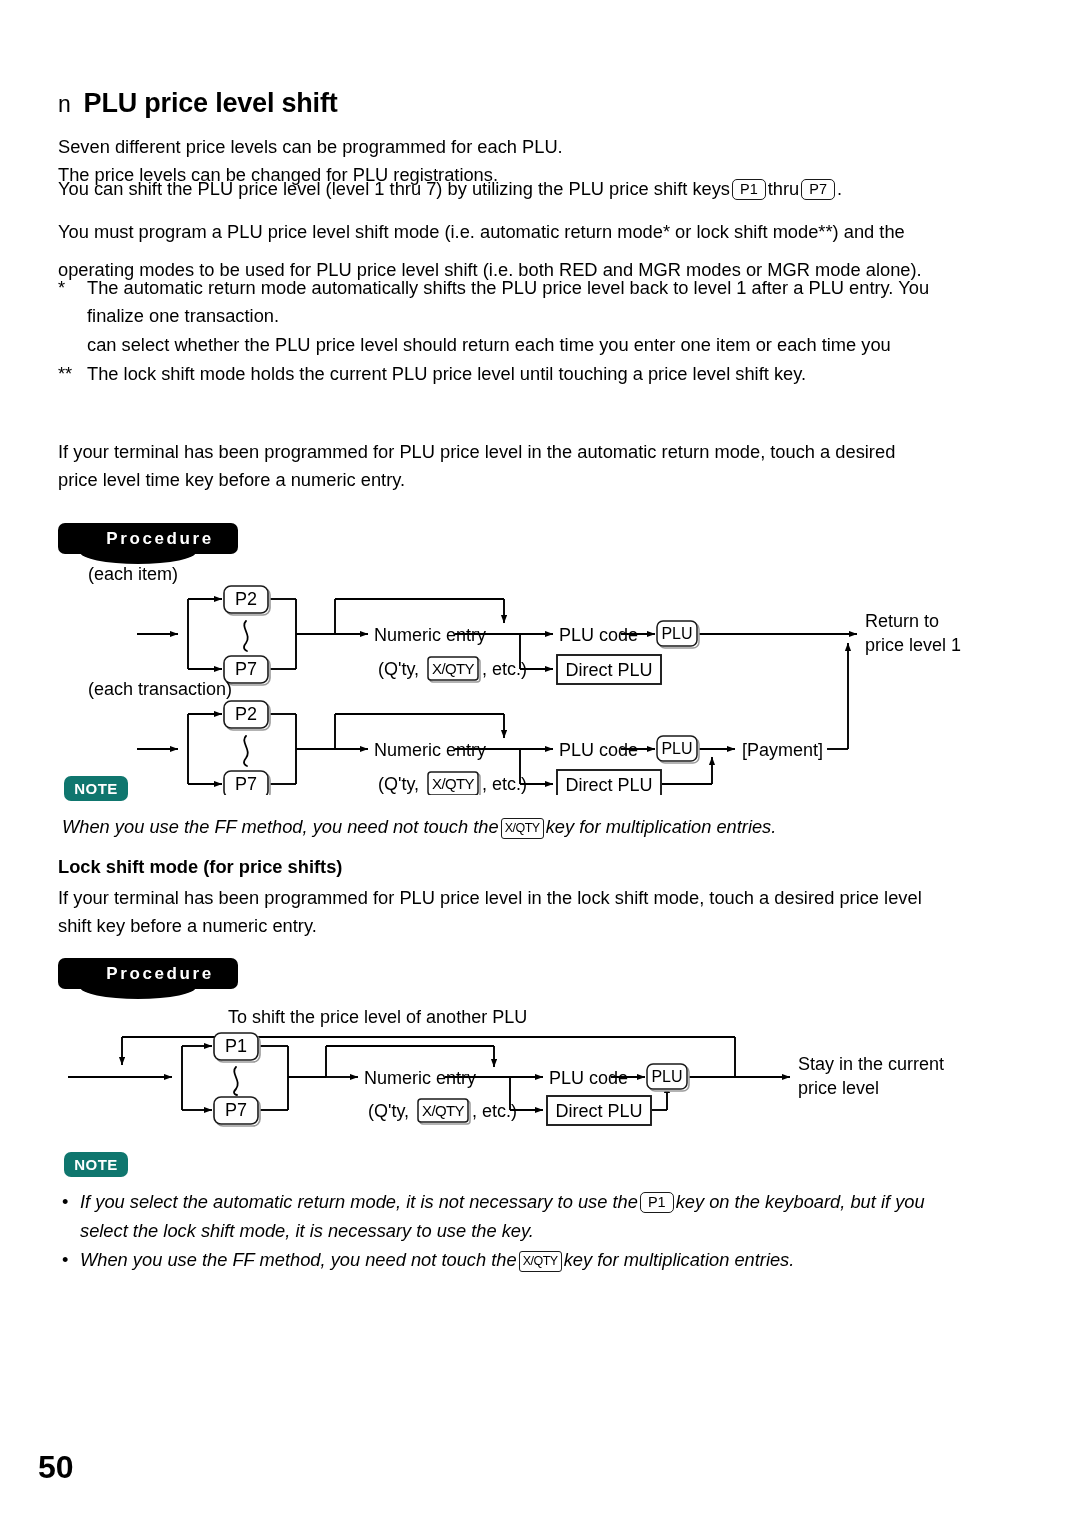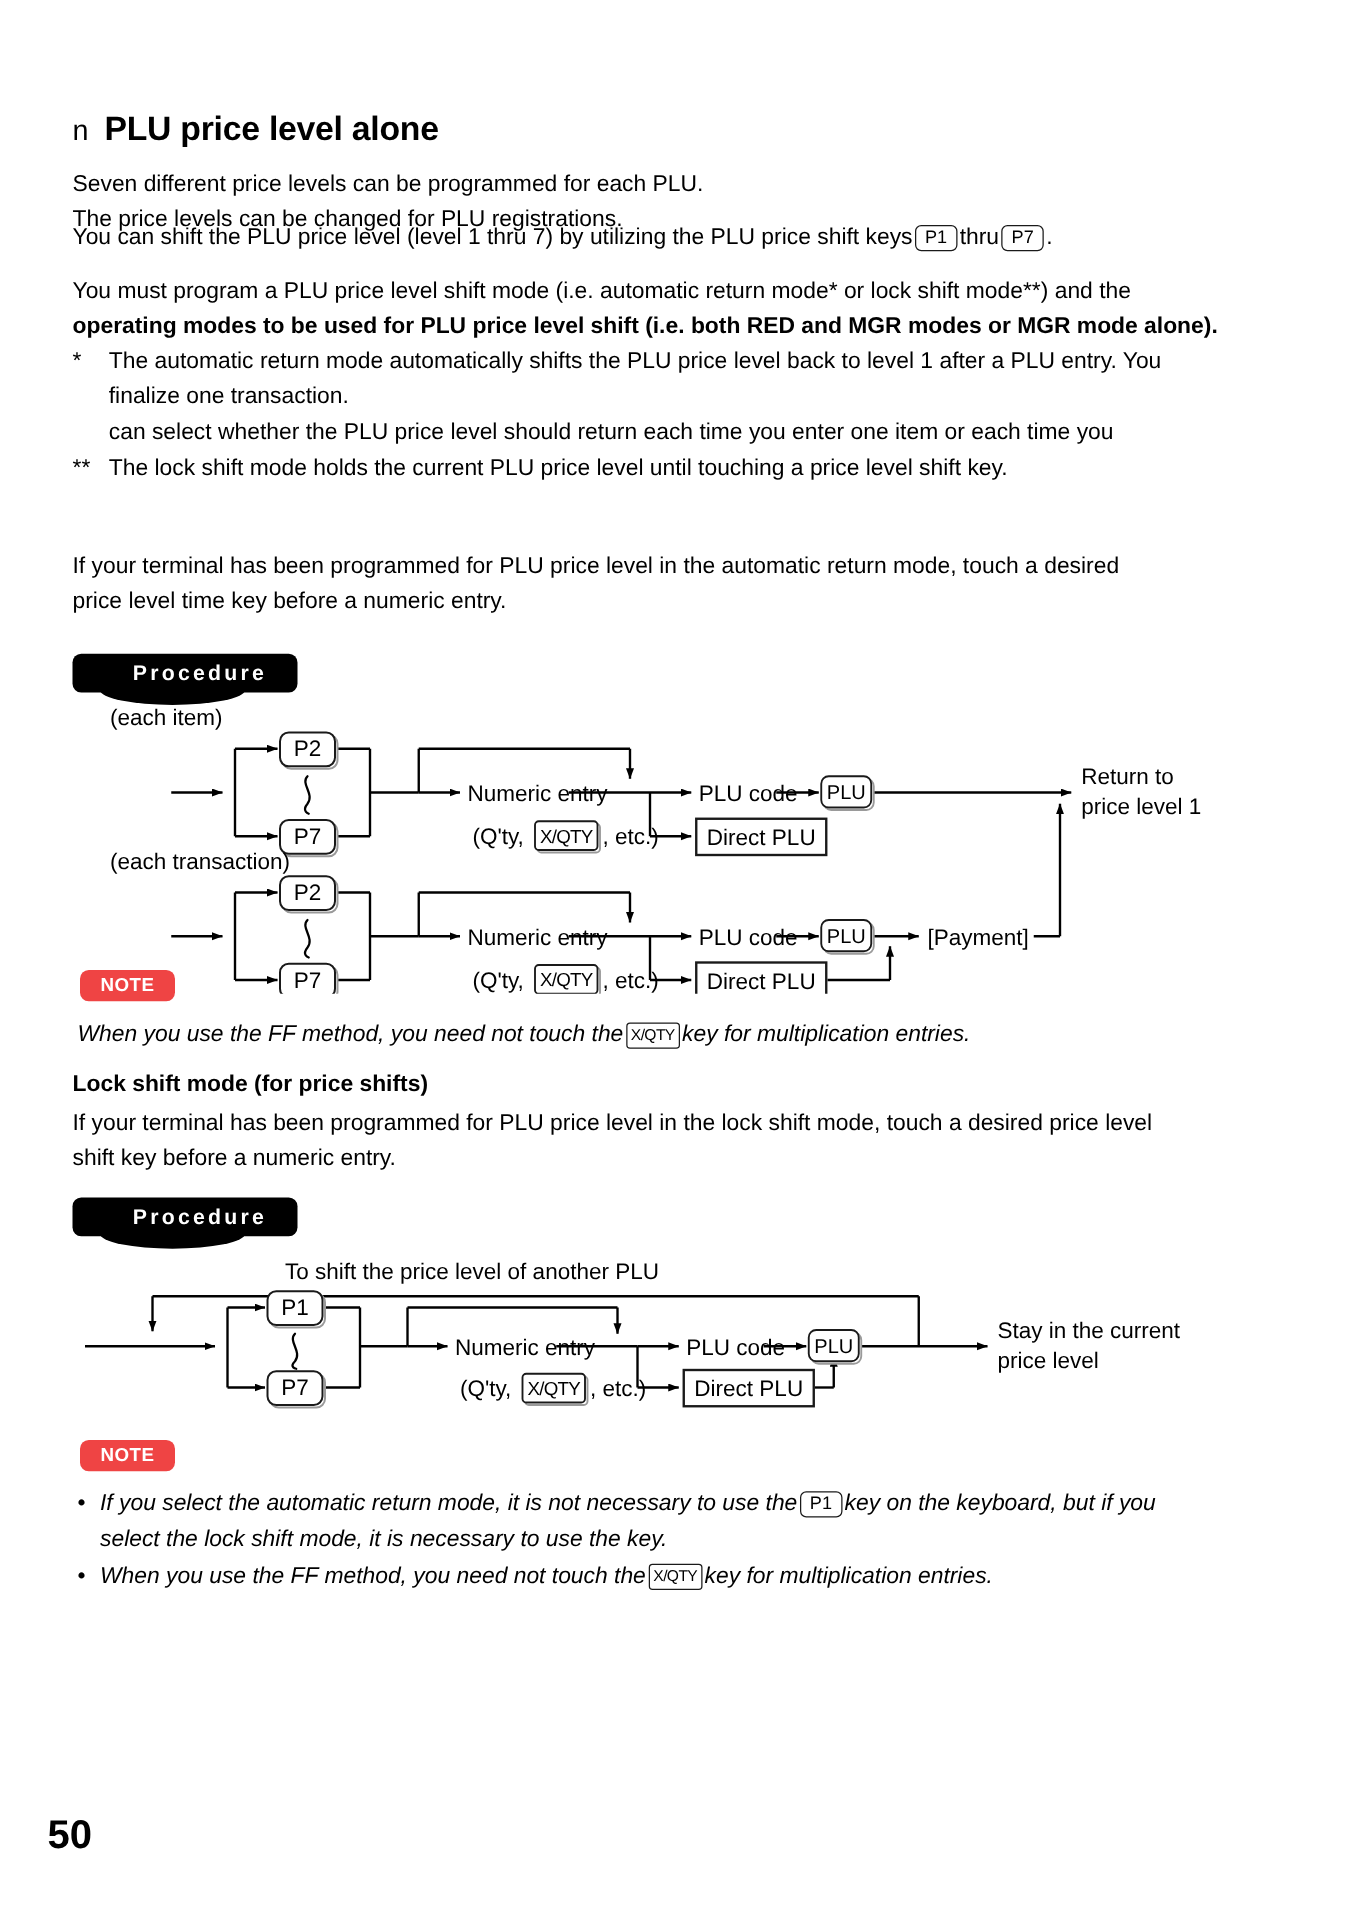--- a/index.html
+++ b/index.html
@@ -129,23 +129,23 @@
     font-size: 17px;
     font-weight: bold;
     letter-spacing: 2.6px;
     z-index: 2;
   }
 
   
   .note-badge {
     position: absolute;
     left: 64px;
-    width: 76px;
+    width: 64px;
     height: 25px;
-    background: #ef4444;
+    background: #0f766e;
     border-radius: 7px;
     color: #fff;
     font-size: 15px;
     font-weight: bold;
     text-align: center;
     line-height: 25px;
     letter-spacing: 0.4px;
   }
 
   .note-body {
@@ -195,36 +195,36 @@
     font-size: 32px;
     font-weight: bold;
   }
 </style>
 </head>
 <body>
 
 <div class="page">
 
   <div class="heading">
-    <span class="bullet-n">n</span><span>PLU price level alone</span>
+    <span class="bullet-n">n</span><span>PLU price level shift</span>
   </div>
 
   <div class="body-block" style="top:133px;">
     <div class="body-line">Seven different price levels can be programmed for each PLU.</div>
   </div>
   <div class="body-block" style="top:161px;">
     <div class="body-line">The price levels can be changed for PLU registrations.</div>
   </div>
   <div class="body-block" style="top:175px;">
     <span>You can shift the PLU price level (level 1 thru 7) by utilizing the PLU price shift keys</span><span class="key">P1</span><span>thru</span><span class="key">P7</span><span>.</span>
   </div>
   <div class="body-block" style="top:218px;">
     <div class="body-line">You must program a PLU price level shift mode (i.e. automatic return mode* or lock shift mode**) and the</div>
   </div>
-  <div class="body-block" style="top:246px;font-weight:bold;">
+  <div class="body-block" style="top:256px;">
     <div class="body-line">operating modes to be used for PLU price level shift (i.e. both RED and MGR modes or MGR mode alone).</div>
   </div>
 
   <div class="hang" style="top:274px;">
     <span class="marker">*</span>
     <span class="htext">The automatic return mode automatically shifts the PLU price level back to level 1 after a PLU entry.  You</span>
     <span class="htext">finalize one transaction.</span>
     <span class="htext">can select whether the PLU price level should return each time you enter one item or each time you</span>
   </div>
 

